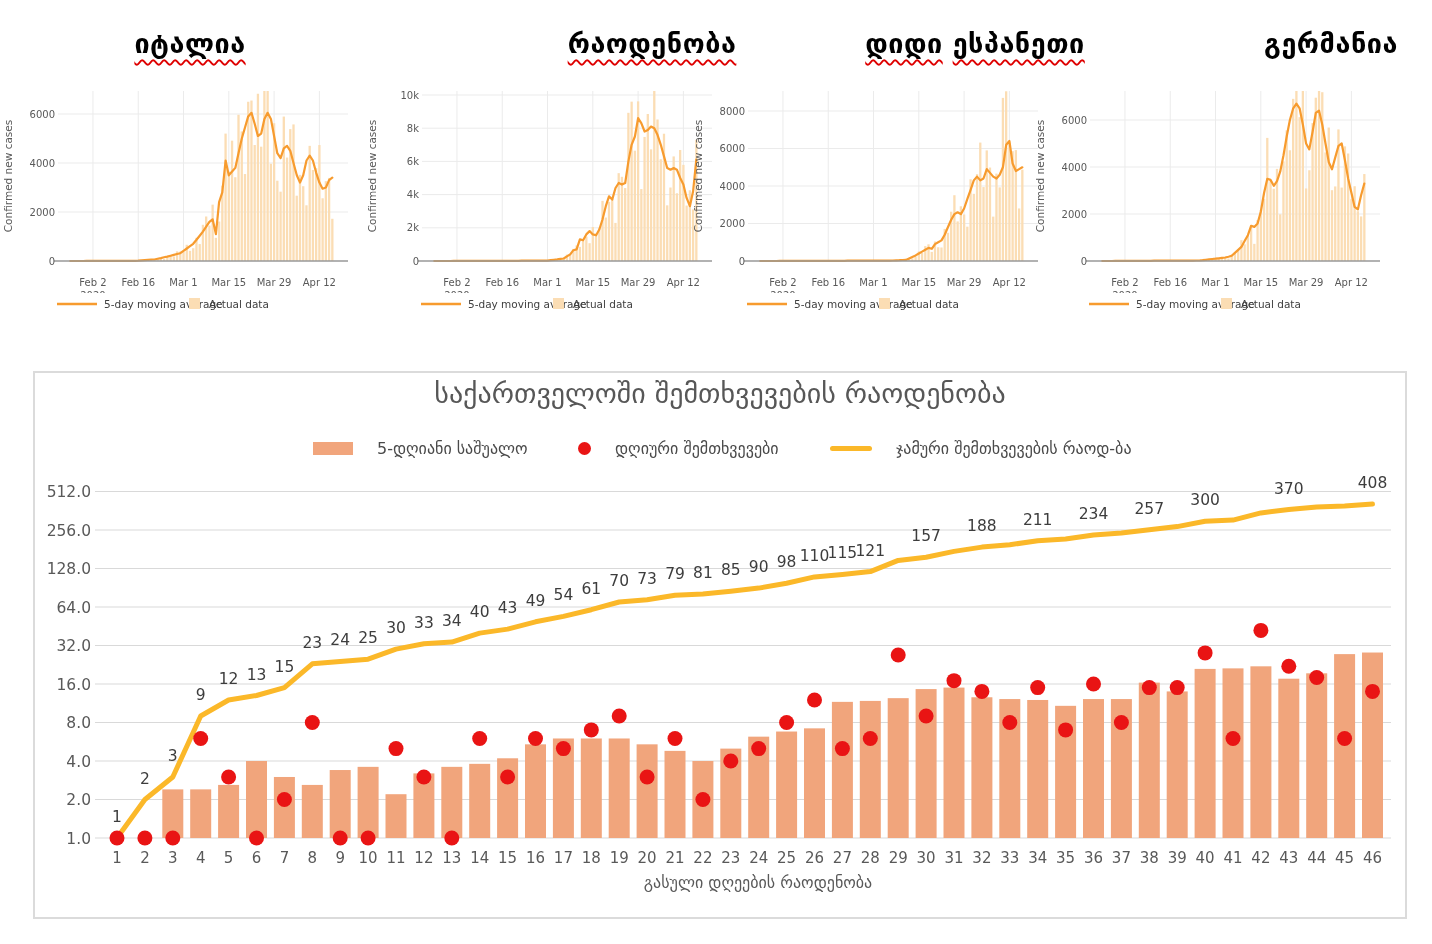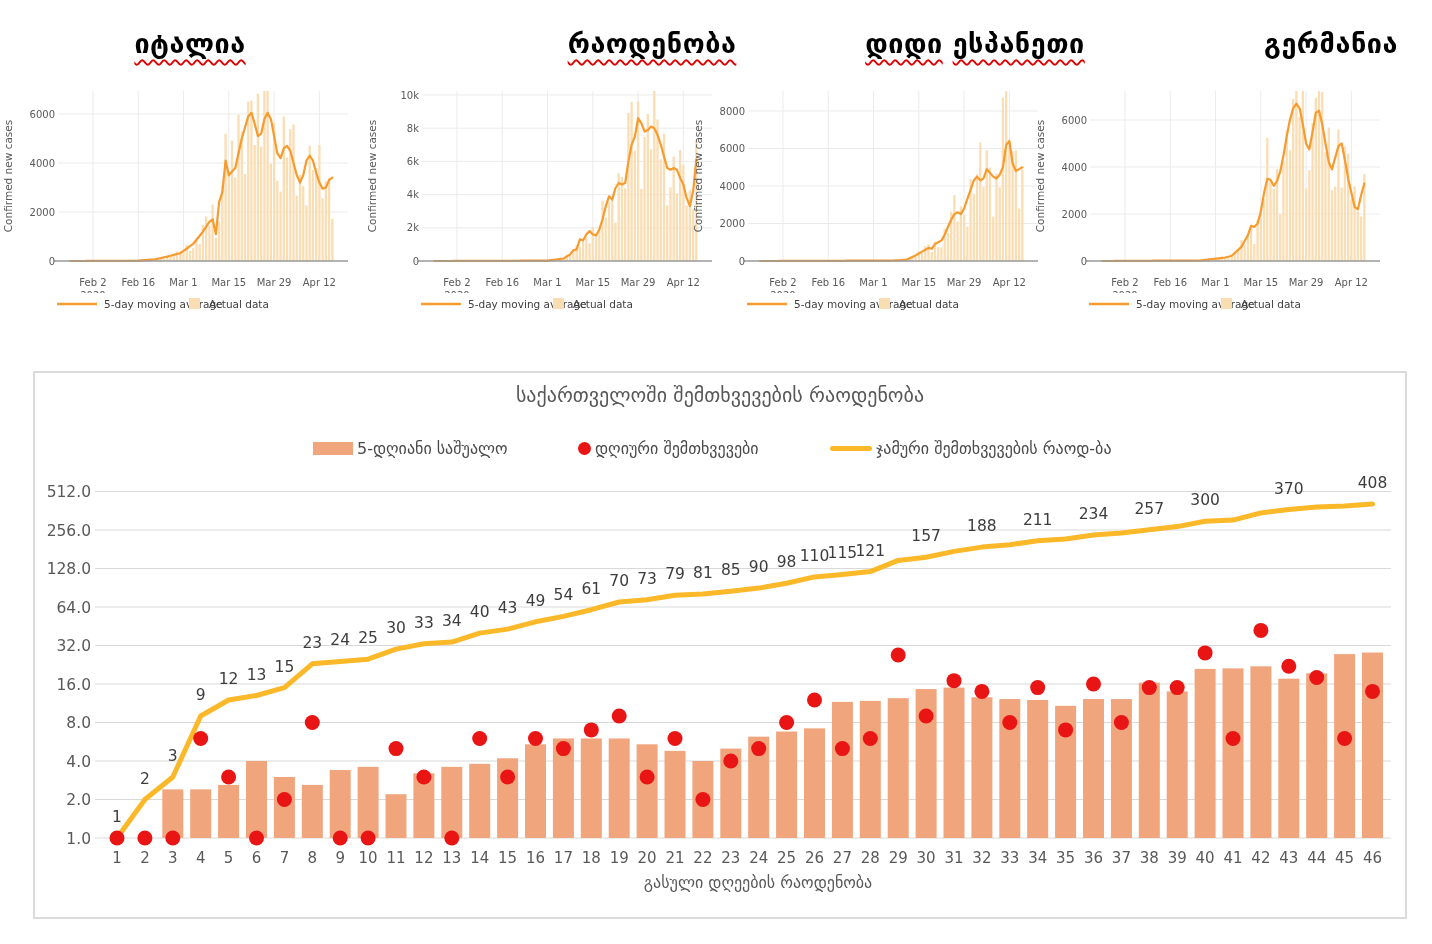--- a/index.html
+++ b/index.html
@@ -6,24 +6,24 @@
   body{width:1432px;height:944px;position:relative;overflow:hidden;
        font-family:"DejaVu Sans",sans-serif;}
   .country-title{position:absolute;top:28px;height:40px;text-align:center;
        font-size:27px;font-weight:bold;color:#000;letter-spacing:.5px;white-space:nowrap;}
   .misspelled{text-decoration-line:underline;text-decoration-style:wavy;
        text-decoration-color:#DE0000;text-decoration-thickness:2px;text-underline-offset:6px;text-align:right;}
   .small-chart{position:absolute;top:58px;width:352px;height:264px;}
   .small-chart svg{position:absolute;left:0;top:0;}
   #main-chart{position:absolute;left:33px;top:371px;width:1374px;height:548px;
        border:2px solid #DBDBDB;background:#fff;box-sizing:border-box;}
-  #main-title{position:absolute;left:0;top:10px;width:100%;text-align:center;
-       font-size:20px;color:#575757;}
+  #main-title{position:absolute;left:0;top:4px;width:100%;text-align:center;
+       font-size:28px;color:#575757;}
   #main-legend{position:absolute;left:0;top:60px;width:100%;height:30px;font-size:16px;color:#4a4a4a;}
-  .leg-item{position:absolute;top:0;height:30px;display:flex;align-items:center;gap:4px;white-space:nowrap;}
+  .leg-item{position:absolute;top:0;height:30px;display:flex;align-items:center;gap:24px;white-space:nowrap;}
   .leg-bar-swatch{width:40px;height:13px;}
   .leg-dot-swatch{width:13px;height:13px;border-radius:50%;}
   .leg-line-swatch{width:42px;height:5px;border-radius:3px;}
   #main-xlabel{position:absolute;left:0;top:500px;width:100%;text-align:center;
        font-size:16px;color:#595959;padding-left:38px;}
   svg text{font-family:"DejaVu Sans",sans-serif;}
 </style>
 </head>
 <body>
 

